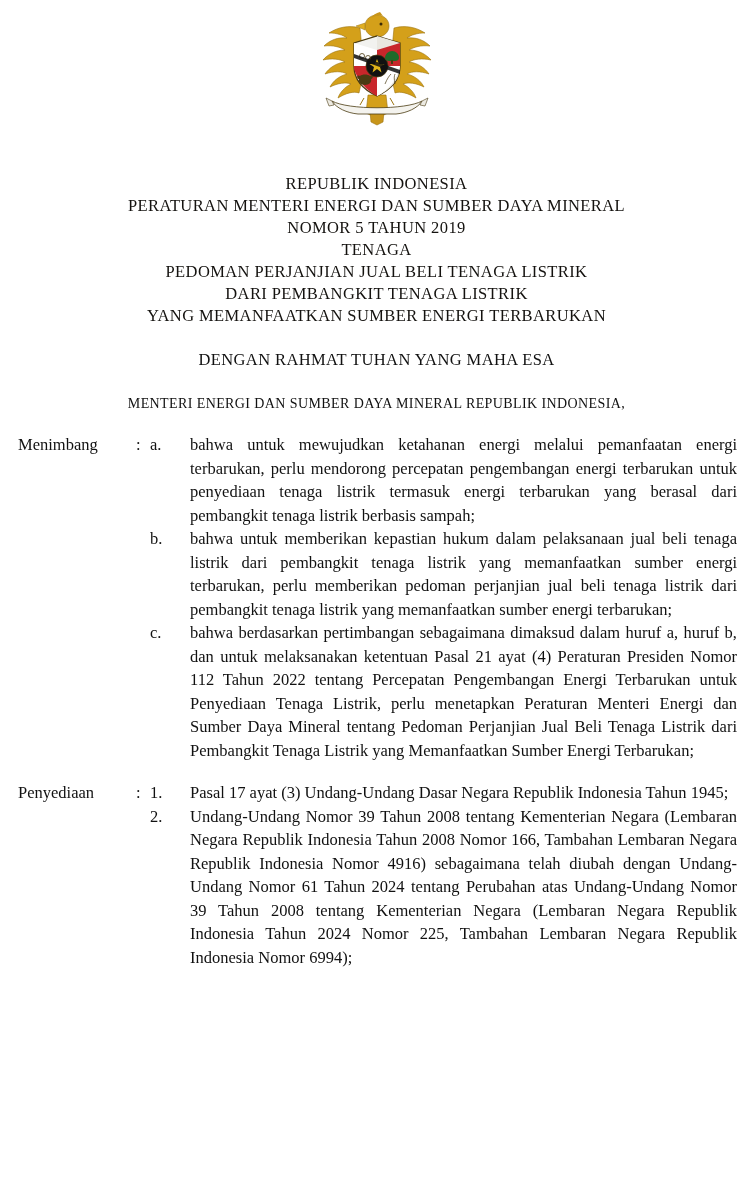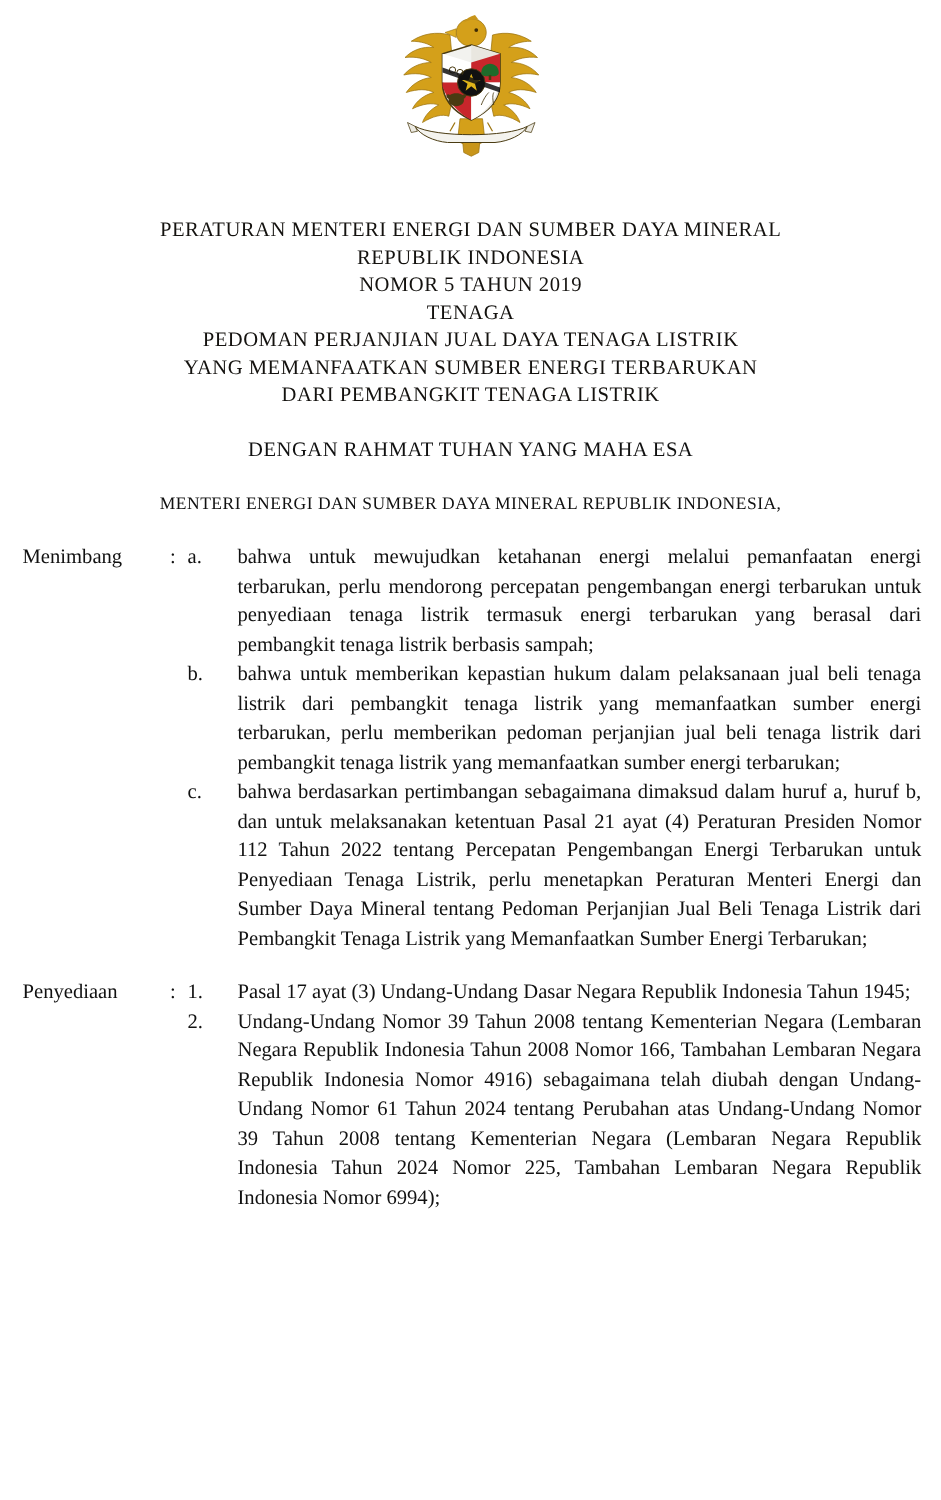--- a/index.html
+++ b/index.html
@@ -165,27 +165,27 @@
       </g>
 
       <g stroke="#9c7410" stroke-width="2" fill="none">
         <path d="M104 176 L96 190"></path>
         <path d="M156 176 L164 190"></path>
       </g>
     </svg>
   </div>
 
   <div class="title-block">
+    <div class="title-line">REPUBLIK INDONESIA</div>
     <div class="title-line">PERATURAN MENTERI ENERGI DAN SUMBER DAYA MINERAL</div>
-    <div class="title-line">REPUBLIK INDONESIA</div>
     <div class="title-line">NOMOR 5 TAHUN 2019</div>
     <div class="title-line">TENAGA</div>
-    <div class="title-line">PEDOMAN PERJANJIAN JUAL DAYA TENAGA LISTRIK</div>
+    <div class="title-line">PEDOMAN PERJANJIAN JUAL BELI TENAGA LISTRIK</div>
+    <div class="title-line">DARI PEMBANGKIT TENAGA LISTRIK</div>
     <div class="title-line">YANG MEMANFAATKAN SUMBER ENERGI TERBARUKAN</div>
-    <div class="title-line">DARI PEMBANGKIT TENAGA LISTRIK</div>
 
     <div class="rahmat">DENGAN RAHMAT TUHAN YANG MAHA ESA</div>
     <div class="minister">MENTERI ENERGI DAN SUMBER DAYA MINERAL REPUBLIK INDONESIA,</div>
   </div>
 
   <div class="body-block">
 
     <div class="clause">
       <div class="clause-label">Menimbang</div>
       <div class="clause-colon">:</div>

